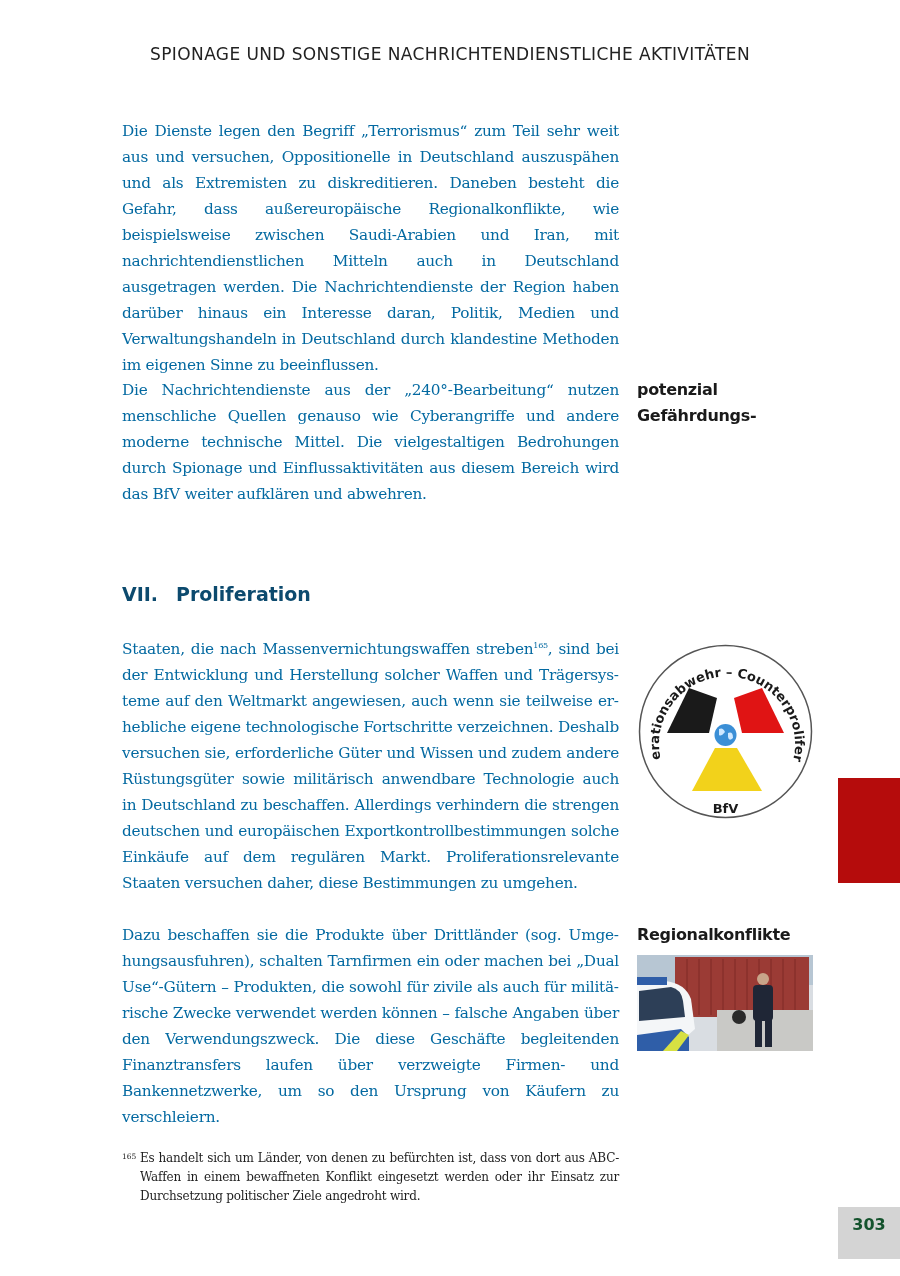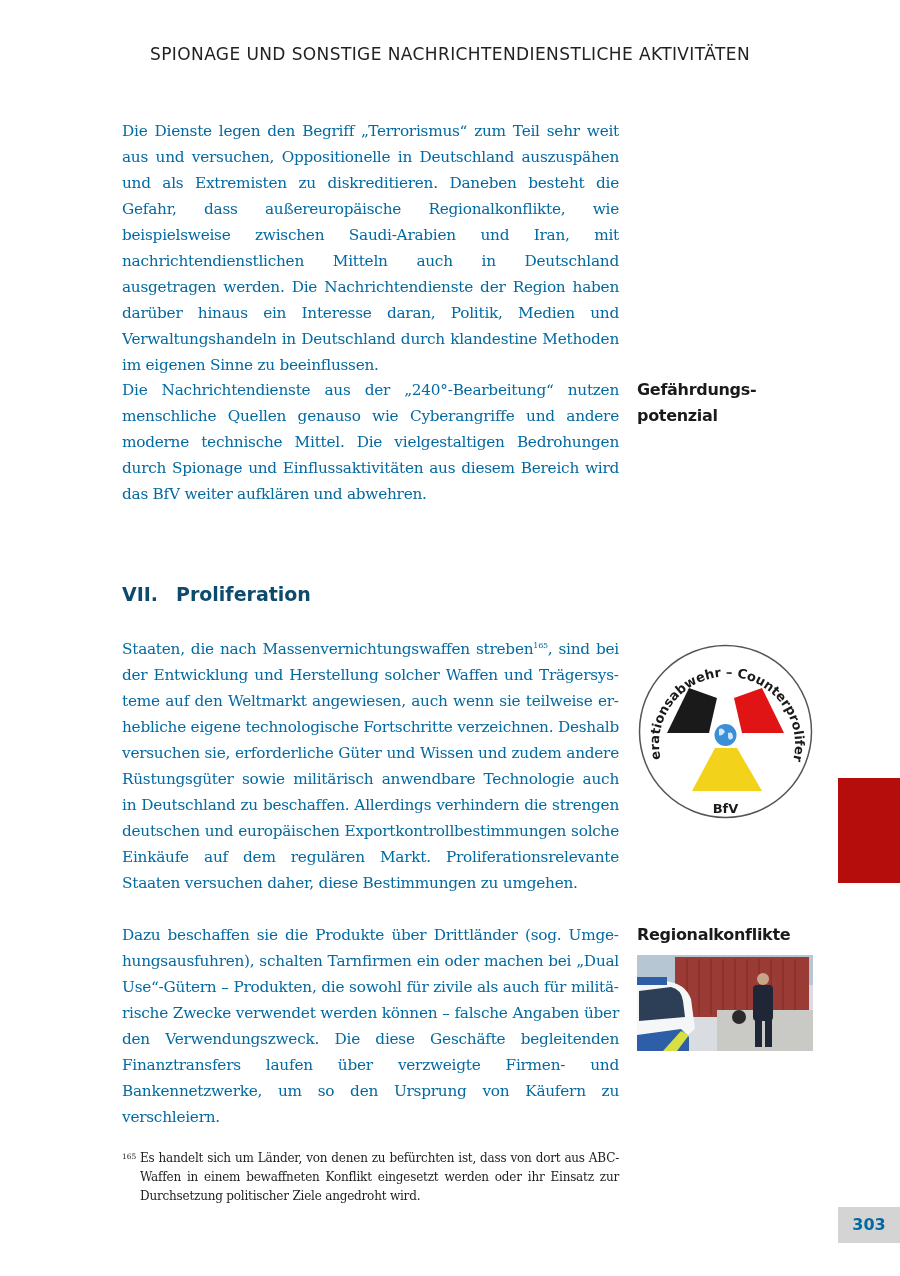--- a/index.html
+++ b/index.html
@@ -9,34 +9,34 @@
   .margin-note { position: absolute; left: 637px; width: 180px; font-family: "DejaVu Sans", sans-serif; font-weight: bold; font-size: 16px; line-height: 26px; color: #1a1a1a; letter-spacing: -0.3px; }
   .section-heading { position: absolute; top: 583px; left: 122px; font-family: "DejaVu Sans", sans-serif; font-weight: bold; font-size: 19px; color: #0c4a6e; }
   .section-heading .num { display: inline-block; width: 54px; }
   sup.fnref { font-size: 8px; vertical-align: 6px; line-height: 0; }
   .emblem { position: absolute; left: 637px; top: 643px; width: 177px; height: 177px; }
   .photo { position: absolute; left: 637px; top: 955px; width: 176px; height: 96px; overflow: hidden; background: #cfd8e0; }
   .tab-marker { position: absolute; left: 838px; top: 778px; width: 62px; height: 105px; background: #b50c0c; }
   .footnote { position: absolute; left: 122px; top: 1149px; width: 497px; font-family: "DejaVu Serif", serif; font-size: 12px; line-height: 19px; color: #1e1e1e; }
   .footnote .fn-num { position: absolute; left: 0; top: -2px; font-size: 7.5px; }
   .footnote .fn-text { display: block; margin-left: 18px; text-align: justify; letter-spacing: -0.2px; }
-  .page-number { position: absolute; left: 838px; top: 1207px; width: 62px; height: 36px; background: #d4d4d4; font-family: "DejaVu Sans", sans-serif; font-weight: bold; font-size: 16px; line-height: 36px; text-align: center; color: #0369a1; }
+  .page-number { position: absolute; left: 838px; top: 1207px; width: 62px; height: 52px; background: #d4d4d4; font-family: "DejaVu Sans", sans-serif; font-weight: bold; font-size: 16px; line-height: 36px; text-align: center; color: #14532d; }
 </style>
 </head>
 <body>
 
 <div class="running-head">SPIONAGE UND SONSTIGE NACHRICHTENDIENSTLICHE AKTIVITÄTEN</div>
 
 <p class="body-text" style="top:118px;">Die Dienste legen den Begriff „Terrorismus“ zum Teil sehr weit aus und versuchen, Oppositionelle in Deutschland auszuspähen und als Extremisten zu diskreditieren. Daneben besteht die Gefahr, dass außereuropäische Regionalkonflikte, wie beispielsweise zwischen Saudi-Arabien und Iran, mit nachrichtendienstlichen Mitteln auch in Deutschland ausgetragen werden. Die Nachrichtendienste der Region haben darüber hinaus ein Interesse daran, Politik, Medien und Verwaltungshandeln in Deutschland durch klandestine Me­thoden im eigenen Sinne zu beeinflussen.</p>
 
 <p class="body-text" style="top:377px;">Die Nachrichtendienste aus der „240°-Bearbeitung“ nutzen mensch­liche Quellen genauso wie Cyberangriffe und andere moderne technische Mittel. Die vielgestaltigen Bedrohungen durch Spiona­ge und Einflussaktivitäten aus diesem Bereich wird das BfV weiter aufklären und abwehren.</p>
 
 <div class="margin-note" style="top:377px;">
+  <div>potenzial</div>
   <div>Gefährdungs-</div>
-  <div>potenzial</div>
 </div>
 
 <div class="section-heading">
   <span class="num">VII.</span><span>Proliferation</span>
 </div>
 
 <p class="body-text" style="top:636px;"><span>Staaten, die nach Massenvernichtungswaffen streben</span><sup class="fnref">165</sup><span>, sind bei der Entwicklung und Herstellung solcher Waffen und Trägersys­teme auf den Weltmarkt angewiesen, auch wenn sie teilweise er­hebliche eigene technologische Fortschritte verzeichnen. Deshalb versuchen sie, erforderliche Güter und Wissen und zudem andere Rüstungsgüter sowie militärisch anwendbare Technologie auch in Deutschland zu beschaffen. Allerdings verhindern die stren­gen deutschen und europäischen Exportkontrollbestimmungen solche Einkäufe auf dem regulären Markt. Proliferationsrelevante Staaten versuchen daher, diese Bestimmungen zu umgehen.</span></p>
 
 <svg class="emblem" viewBox="0 0 177 177">
   <defs>

